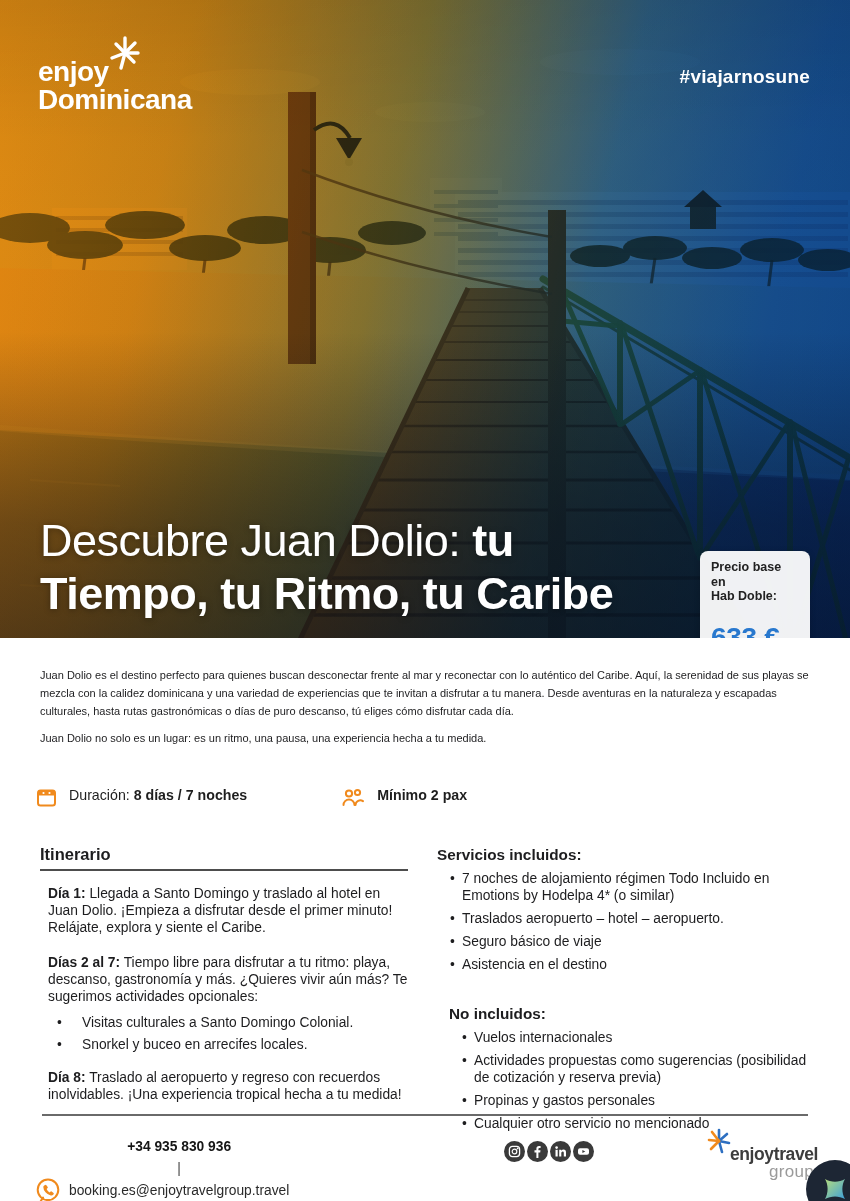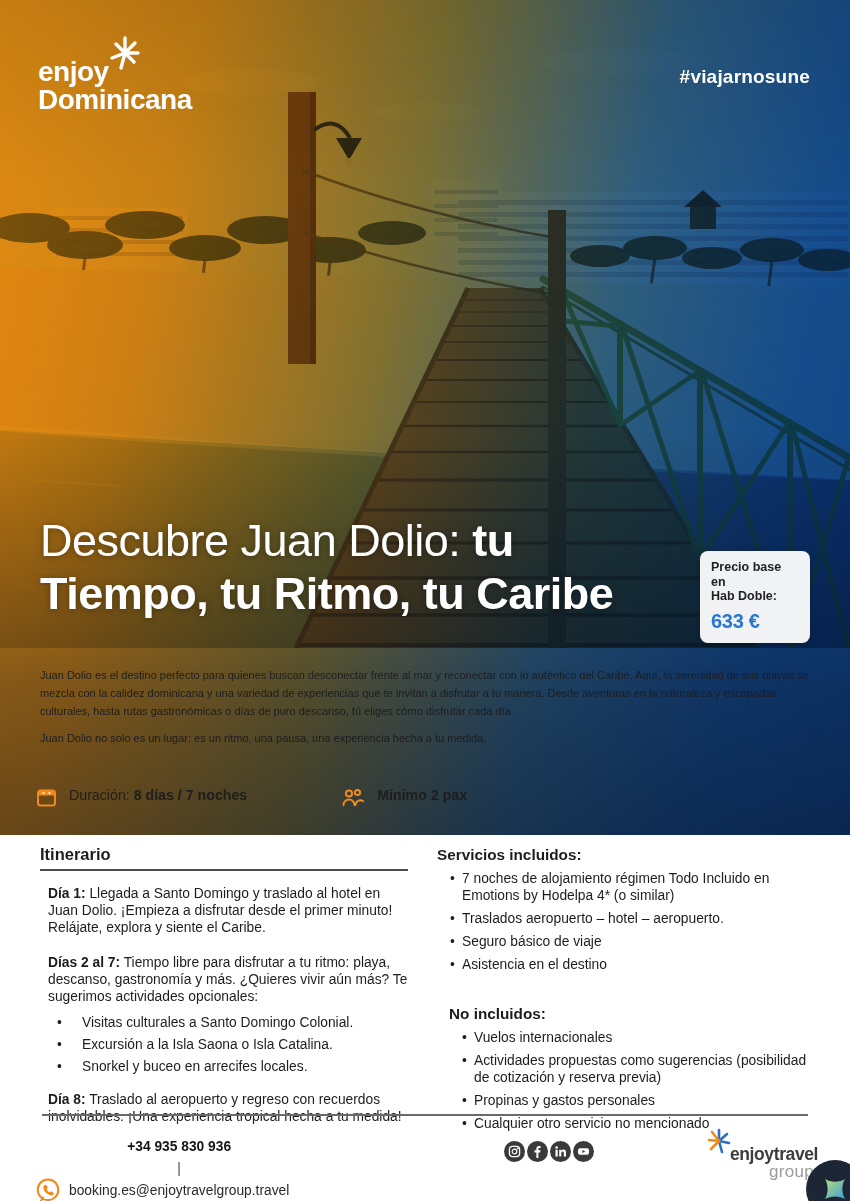--- a/index.html
+++ b/index.html
@@ -1,21 +1,21 @@
 <!DOCTYPE html>
 <html><head>
 <meta charset="utf-8">
 <style>
   html,body{margin:0;padding:0;background:#ffffff;}
   .page{
     position:relative;width:850px;height:1201px;background:#ffffff;overflow:hidden;
     font-family:"Liberation Sans",sans-serif;color:#1e1e1e;
   }
   
-  .hero{position:absolute;top:0;left:0;width:850px;height:835px;overflow:hidden;}
+  .hero{position:absolute;top:0;left:0;width:850px;height:638px;overflow:hidden;}
   .hero-scene{position:absolute;top:0;left:0;}
   .hero-tint{
     position:absolute;inset:0;mix-blend-mode:multiply;
     background:linear-gradient(102deg,#f19110 0%,#d98a14 20%,#8a7c36 44%,#33688f 66%,#17539c 85%,#114a94 100%);
   }
   .hero-tint2{
     position:absolute;inset:0;opacity:.25;
     background:linear-gradient(102deg,#f7a31f 0%,rgba(210,150,40,.4) 30%,rgba(40,90,140,.35) 65%,#11498f 100%);
   }
   .hero-shade{
@@ -30,21 +30,21 @@
     letter-spacing:-.5px;text-shadow:0 1px 6px rgba(0,0,0,.35);
   }
   .hero-title .reg{font-weight:400;}
   .hero-title .bold{font-weight:700;}
   .price-box{
     position:absolute;left:700px;top:551px;width:88px;
     background:rgba(255,255,255,.94);border-radius:8px;padding:9px 11px 10px 11px;
     box-shadow:0 1px 6px rgba(0,0,0,.18);
   }
   .price-label{font-size:12.5px;line-height:14.5px;font-weight:700;color:#222;}
-  .price-value{margin-top:6px;font-size:20px;font-weight:700;color:#2878CE;letter-spacing:-.3px;}
+  .price-value{margin-top:18px;font-size:28px;font-weight:700;color:#2878CE;letter-spacing:-.3px;}
   
   .intro{position:absolute;left:40px;top:667px;width:774px;font-size:11px;line-height:17.9px;color:#1d1d1f;}
   .intro p{margin:0;}
   .intro p + p{margin-top:9px;}
   
   .info-row{position:absolute;left:36px;top:787px;display:flex;align-items:center;font-size:14.2px;}
   .info-item{display:flex;align-items:flex-start;}
   .info-item .txt{margin-left:12px;}
   .info-item .b{font-weight:700;}
   .info-item + .info-item{margin-left:94px;}
@@ -297,21 +297,20 @@
     <p class="para">
       <span class="run-label">Día 1:</span>
       <span>Llegada a Santo Domingo y traslado al hotel en Juan Dolio. ¡Empieza a disfrutar desde el primer minuto! Relájate, explora y siente el Caribe.</span>
     </p>
     <p>
       <span class="run-label">Días 2 al 7:</span>
       <span>Tiempo libre para disfrutar a tu ritmo: playa, descanso, gastronomía y más. ¿Quieres vivir aún más? Te sugerimos actividades opcionales:</span>
     </p>
     <ul class="opts">
       <li>Visitas culturales a Santo Domingo Colonial.</li>
-      <li>Excursión a la Isla Saona o Isla Catalina.</li>
       <li>Snorkel y buceo en arrecifes locales.</li>
     </ul>
     <p>
       <span class="run-label">Día 8:</span>
       <span>Traslado al aeropuerto y regreso con recuerdos inolvidables. ¡Una experiencia tropical hecha a tu medida!</span>
     </p>
   </div>
 
   <div class="col-right body-sm">
     <h3 class="svc-heading">Servicios incluidos:</h3>

